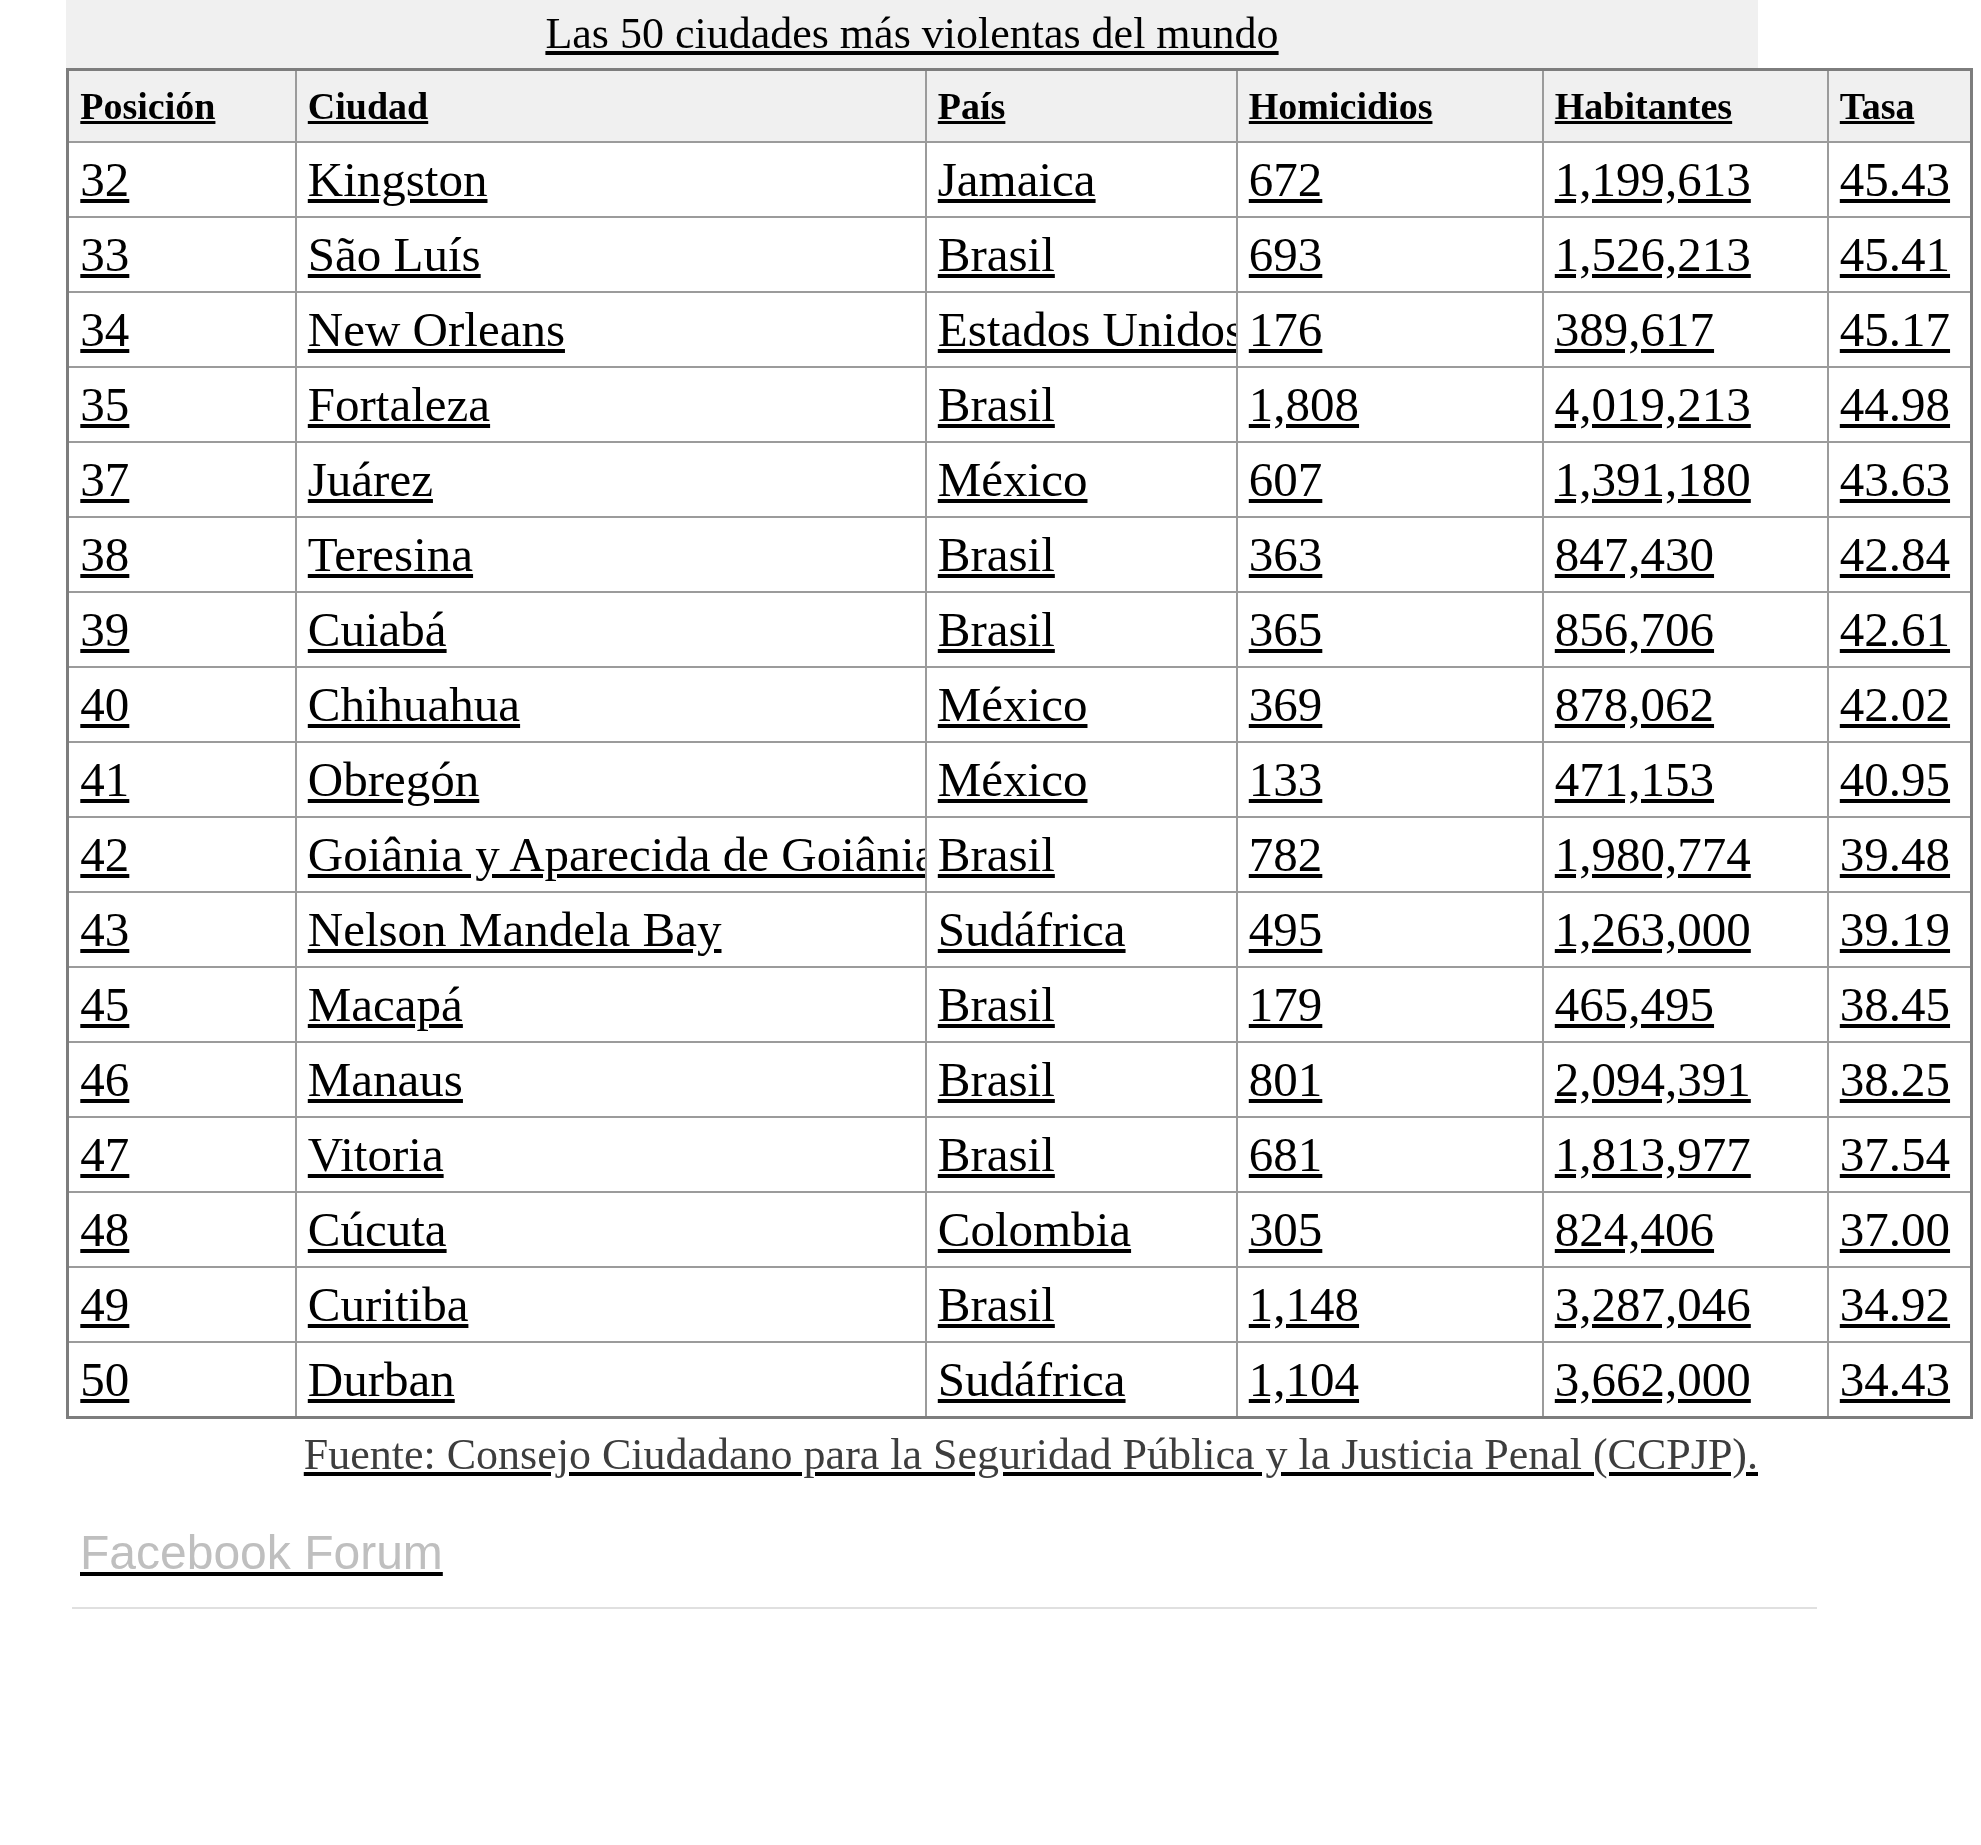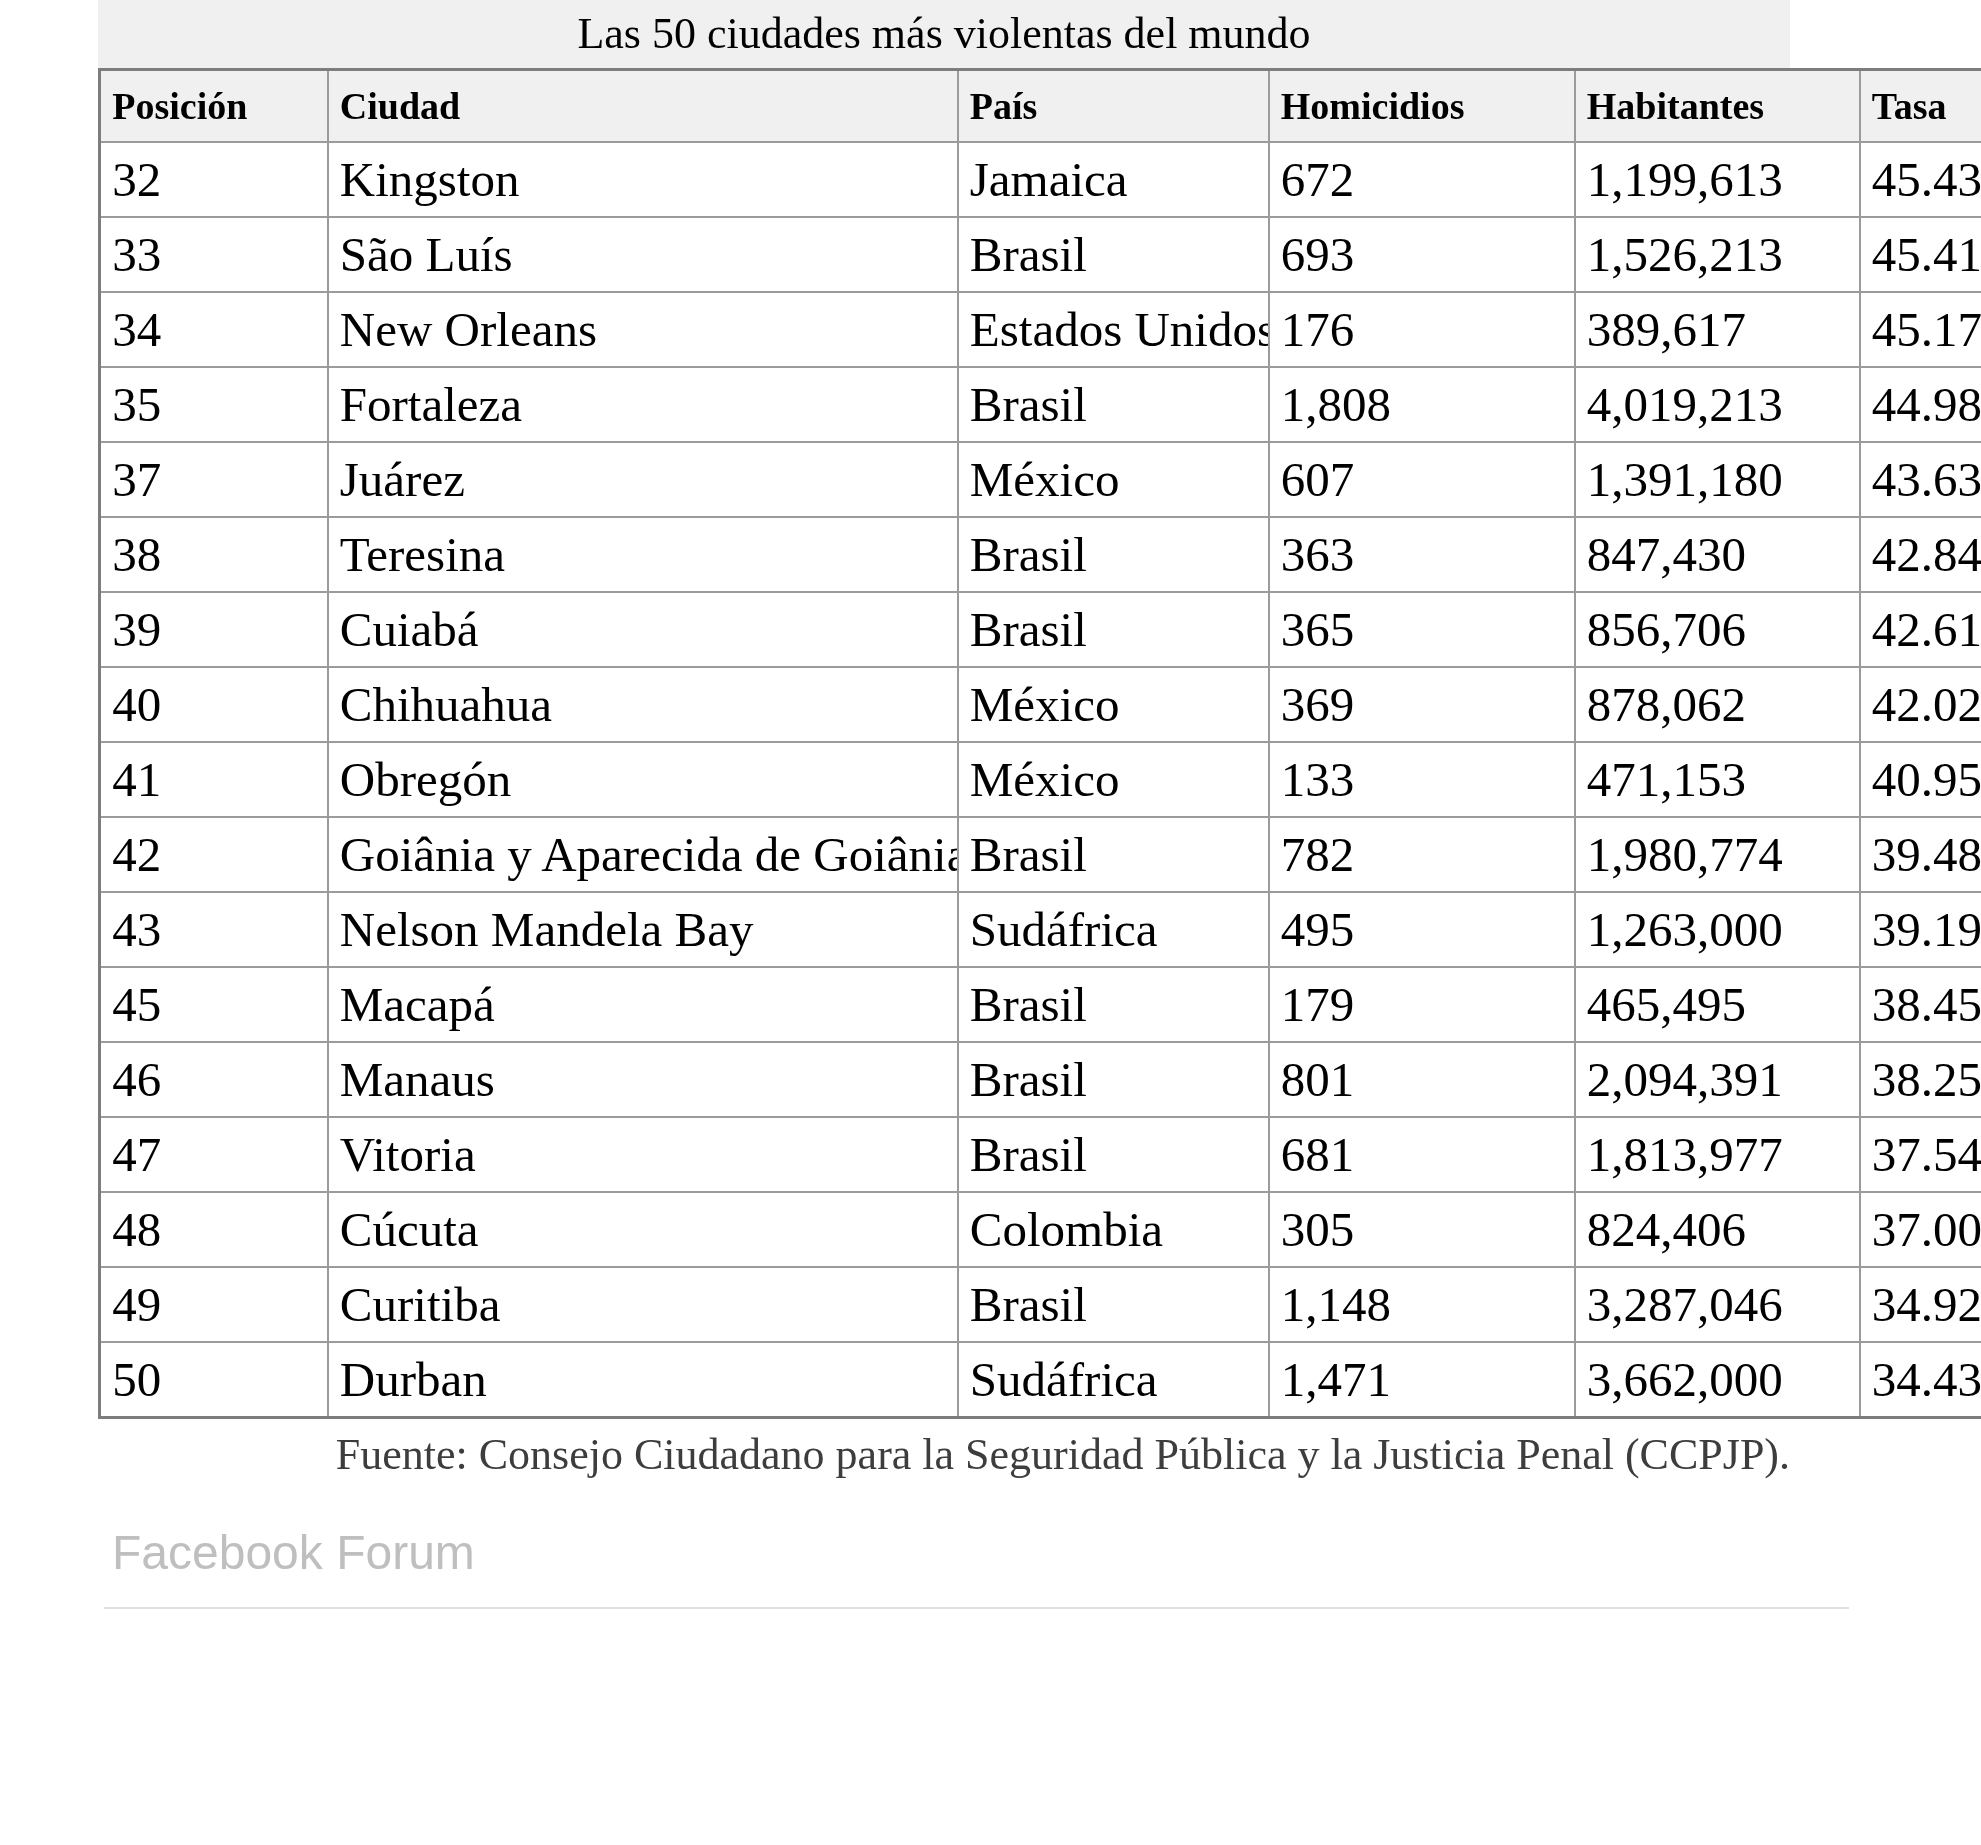--- a/index.html
+++ b/index.html
@@ -1,20 +1,20 @@
 <!DOCTYPE html>
 <html style="--band: #f0f0f0; --border-outer: #7d7d7d; --border-inner: #9b9b9b; --source: #3d3d3d; --brand: #bfbfbf; --divider: #e0e0e0;font-size:15px"><head>
 <meta charset="utf-8">
 <style>
   html, body { margin:0; padding:0; }
   body {
     width:1981px; height:1846px; background:#ffffff; overflow:hidden;
     font-family:"Liberation Serif", serif; color:#000;
   }
-  .content { margin-left:98px; width:1692px; }
+  .content { margin-left:66px; width:1692px;text-decoration:underline; }
   .table-caption {
     width:100%; height:68px; line-height:68px;
     background:var(--band, #f0f0f0);
     font-size:44px; text-align:center; color:#000;
   }
   table.data-table {
     border-collapse:collapse; table-layout:fixed;
     width:1904px;
     border:3.8px solid var(--border-outer, #7d7d7d);
   }
@@ -196,21 +196,21 @@
           <td>Curitiba</td>
           <td>Brasil</td>
           <td>1,148</td>
           <td>3,287,046</td>
           <td>34.92</td>
         </tr>
         <tr>
           <td>50</td>
           <td>Durban</td>
           <td>Sudáfrica</td>
-          <td>1,471</td>
+          <td>1,104</td>
           <td>3,662,000</td>
           <td>34.43</td>
         </tr>
       </tbody>
   </table>
 
   <div class="source-note">Fuente: Consejo Ciudadano para la Seguridad Pública y la Justicia Penal (CCPJP).</div>
 
   <div class="fb-brand">Facebook Forum</div>
 

